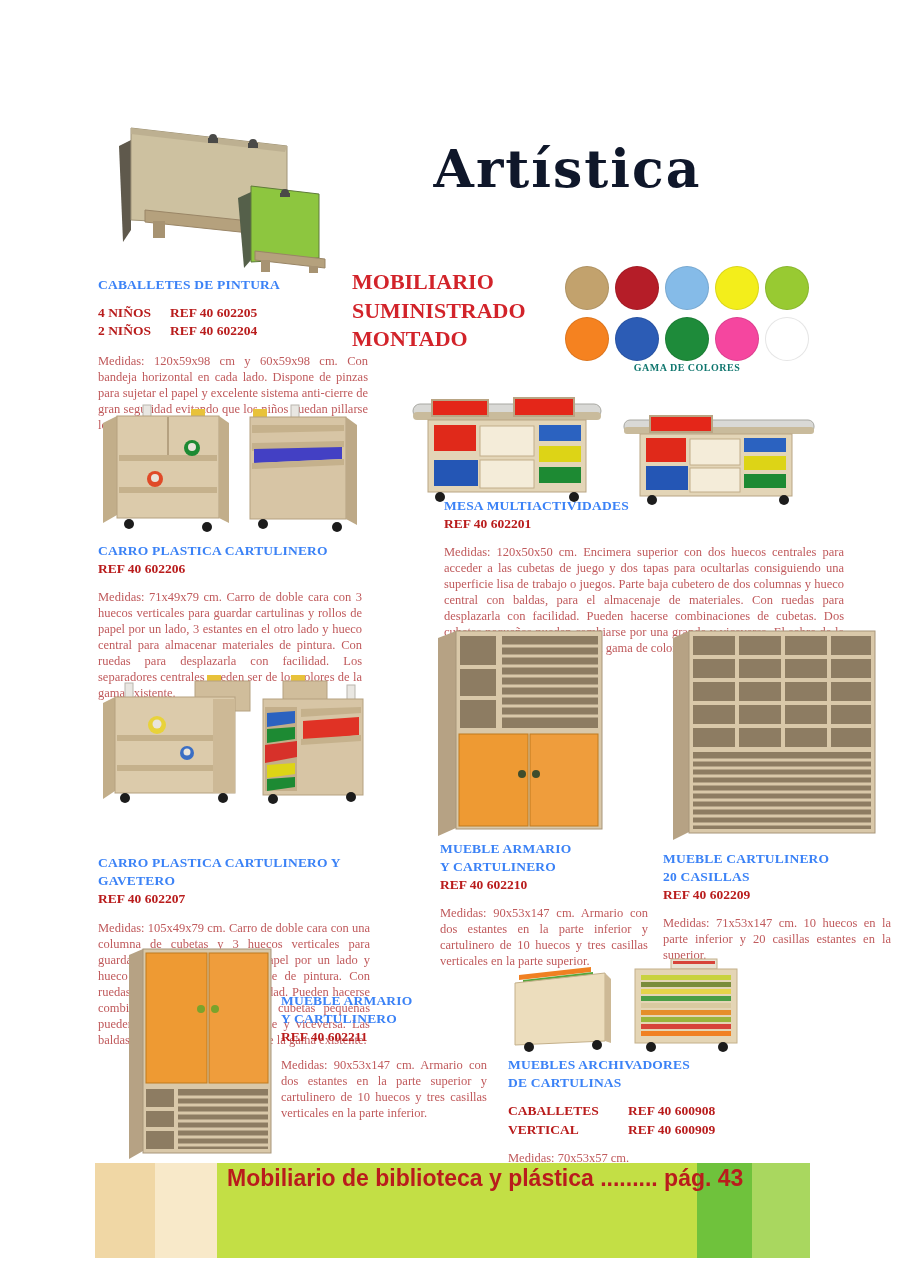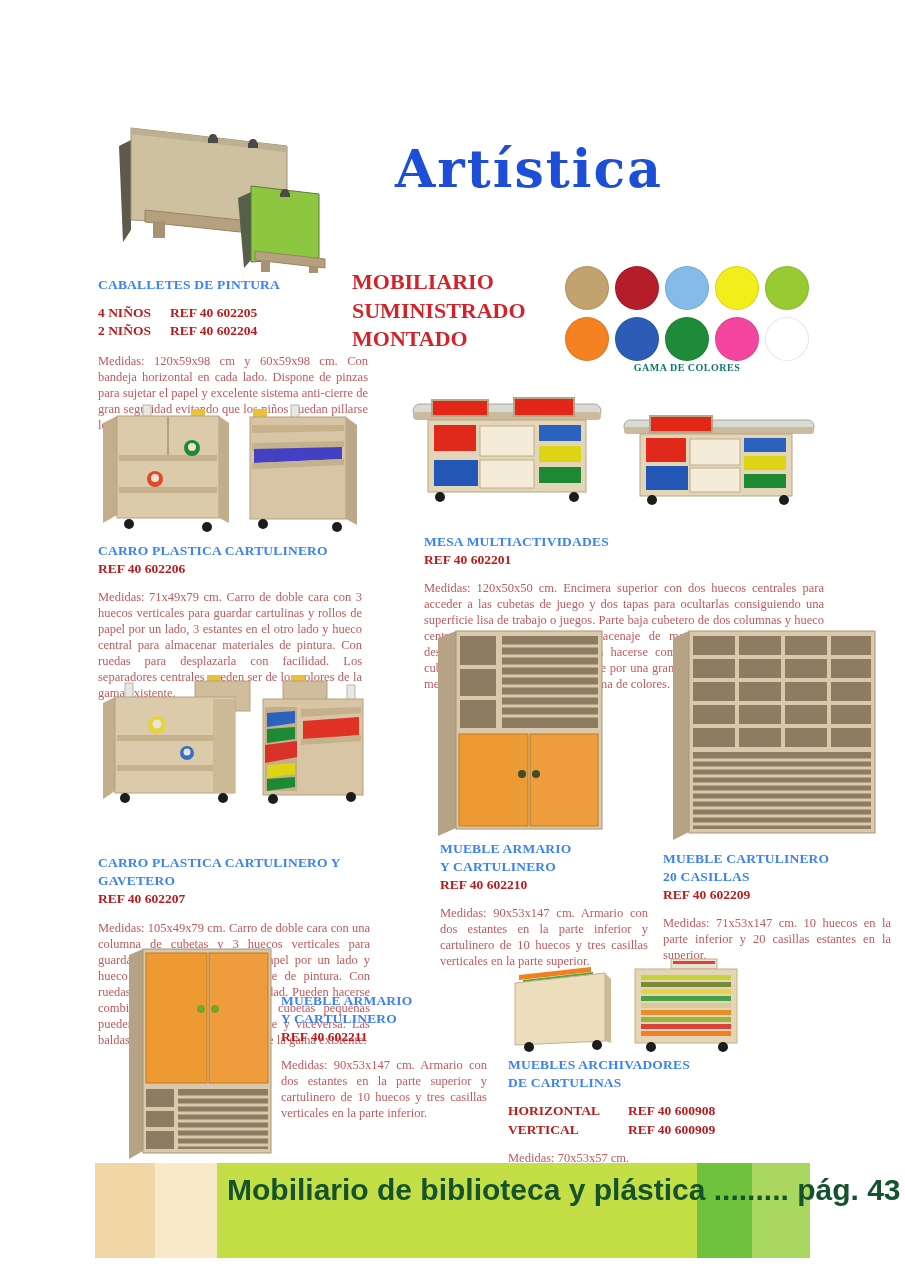--- a/index.html
+++ b/index.html
@@ -5,21 +5,21 @@
   * { margin:0; padding:0; box-sizing:border-box; }
   body { background:#e8e8e8; font-family:"Liberation Serif", serif; }
   .page {
     position:relative; width:905px; height:1280px; margin:0 auto;
     background:#ffffff; overflow:hidden;
   }
   .abs { position:absolute; }
 
   .brand {
     font-family:"DejaVu Serif", serif; font-weight:bold;
-    font-size:52px; color:#1d4ed8; letter-spacing:2px; text-align:left;
+    font-size:52px; color:#0f172a; letter-spacing:2px; text-align:center;
   }
   .h-red {
     color:#3b82f6; font-weight:bold; font-size:13.5px; line-height:1.35;
     letter-spacing:0.2px; white-space:pre-line;
   }
   .ref-red { color:#b91c1c; font-weight:bold; font-size:13.5px; line-height:1.35; }
   .supply-title {
     color:#d2232a; font-weight:bold; font-size:22px; line-height:1.3;
     text-align:left; white-space:pre-line;
   }
@@ -39,23 +39,23 @@
   }
   .swatch { border-radius:50%; border:1px solid rgba(0,0,0,0.10); }
 
   .banner { display:flex; width:715px; height:95px; }
   .banner .s1 { width:60px; background:#f0d7a5; }
   .banner .s2 { width:62px; background:#f8e9c9; }
   .banner .main { width:480px; background:#c3df45; position:relative; }
   .banner .s4 { width:55px; background:#6fc23c; }
   .banner .s5 { width:58px; background:#a9d75f; }
   .banner-text {
-    position:absolute; left:10px; top:10px;
+    position:absolute; left:10px; top:2px;
     font-family:"Liberation Sans", sans-serif; font-weight:bold;
-    font-size:30px; color:#14532d; white-space:nowrap;
+    font-size:23px; color:#b91c1c; white-space:nowrap;
   }
   svg { display:block; }
 </style>
 </head>
 <body>
 
 <div class="page">
 
   <div class="abs" style="left:95px; top:108px;">
     <svg width="235" height="165" viewBox="0 0 235 165">
@@ -143,21 +143,21 @@
       <rect x="238" y="60" width="40" height="24" fill="#e0291a"></rect>
       <rect x="238" y="88" width="42" height="24" fill="#2456b5"></rect>
       <rect x="336" y="60" width="42" height="14" fill="#2b62c0"></rect>
       <rect x="336" y="78" width="42" height="14" fill="#ddd416"></rect>
       <rect x="336" y="96" width="42" height="14" fill="#1d8a33"></rect>
       <circle cx="244" cy="122" r="5" fill="#1c1c1c"></circle>
       <circle cx="376" cy="122" r="5" fill="#1c1c1c"></circle>
     </svg>
   </div>
 
-  <div class="abs" style="left:424px; top:497px; width:400px;margin-top:36px;">
+  <div class="abs" style="left:444px; top:497px; width:400px;">
     <div class="h-red">MESA MULTIACTIVIDADES</div>
     <div class="ref-red">REF 40 602201</div>
     <div style="height:11px;"></div>
     <div class="desc">Medidas: 120x50x50 cm. Encimera superior con dos huecos centrales para acceder a las cubetas de juego y dos tapas para ocultarlas consiguiendo una superficie lisa de trabajo o juegos. Parte baja cubetero de dos columnas y hueco central con baldas, para el almacenaje de materiales. Con ruedas para desplazarla con facilidad. Pueden hacerse combinaciones de cubetas. Dos cubetas pequeñas pueden cambiarse por una grande y viceversa. El sobre de la mesa puede ser cualquiera de la gama de colores.</div>
   </div>
 
   <div class="abs" style="left:95px; top:403px;">
     <svg width="267" height="134" viewBox="0 0 267 134">
 
       <rect x="48" y="2" width="8" height="16" fill="#e9e7e2" stroke="#b9b6ae" stroke-width="1"></rect>
@@ -387,21 +387,21 @@
       <circle cx="146" cy="94" r="5" fill="#1c1c1c"></circle>
       <circle cx="218" cy="94" r="5" fill="#1c1c1c"></circle>
     </svg>
   </div>
 
   <div class="abs" style="left:508px; top:1056px; width:270px;">
     <div class="h-red">MUEBLES ARCHIVADORES
 DE CARTULINAS</div>
     <div style="height:10px;"></div>
     <div class="ref-red ref-row wide">
-      <span class="lbl">HORIZONTAL</span>
+      <span class="lbl">CABALLETES</span>
       <span>REF 40 600908</span>
     </div>
     <div class="ref-red ref-row wide">
       <span class="lbl">VERTICAL</span>
       <span>REF 40 600909</span>
     </div>
     <div style="height:11px;"></div>
     <div class="desc">Medidas: 70x53x57 cm.</div>
   </div>
 

